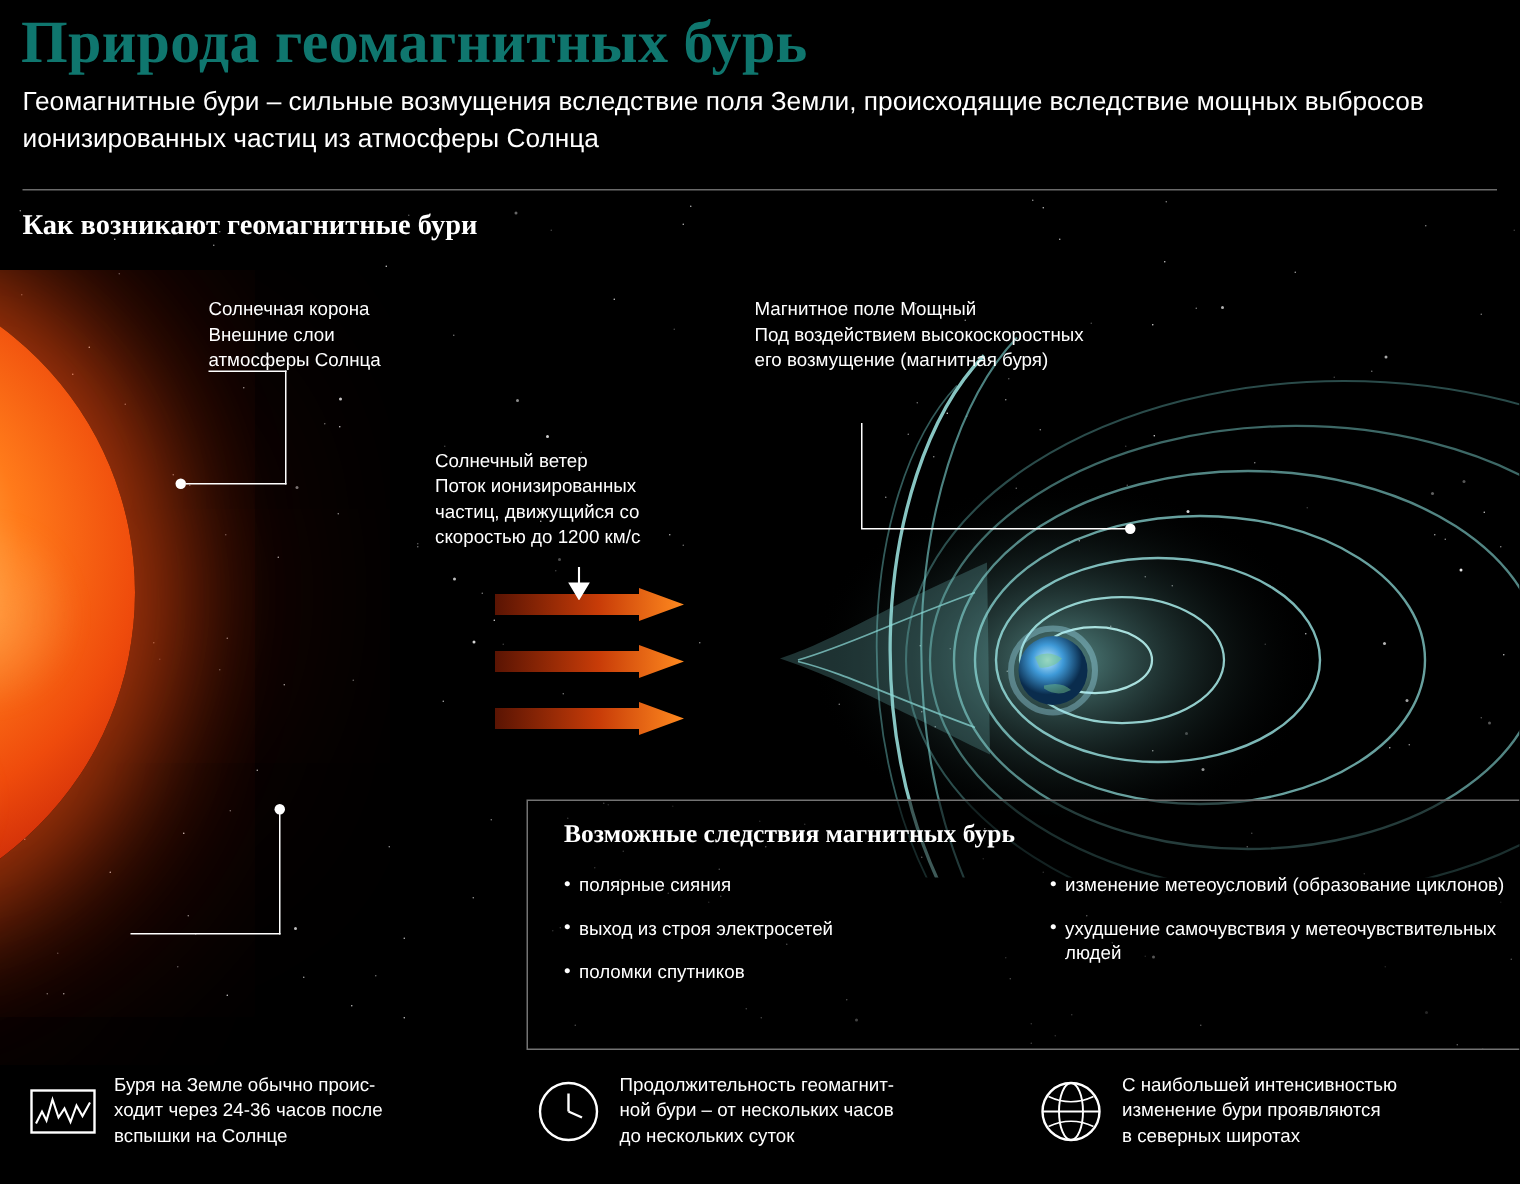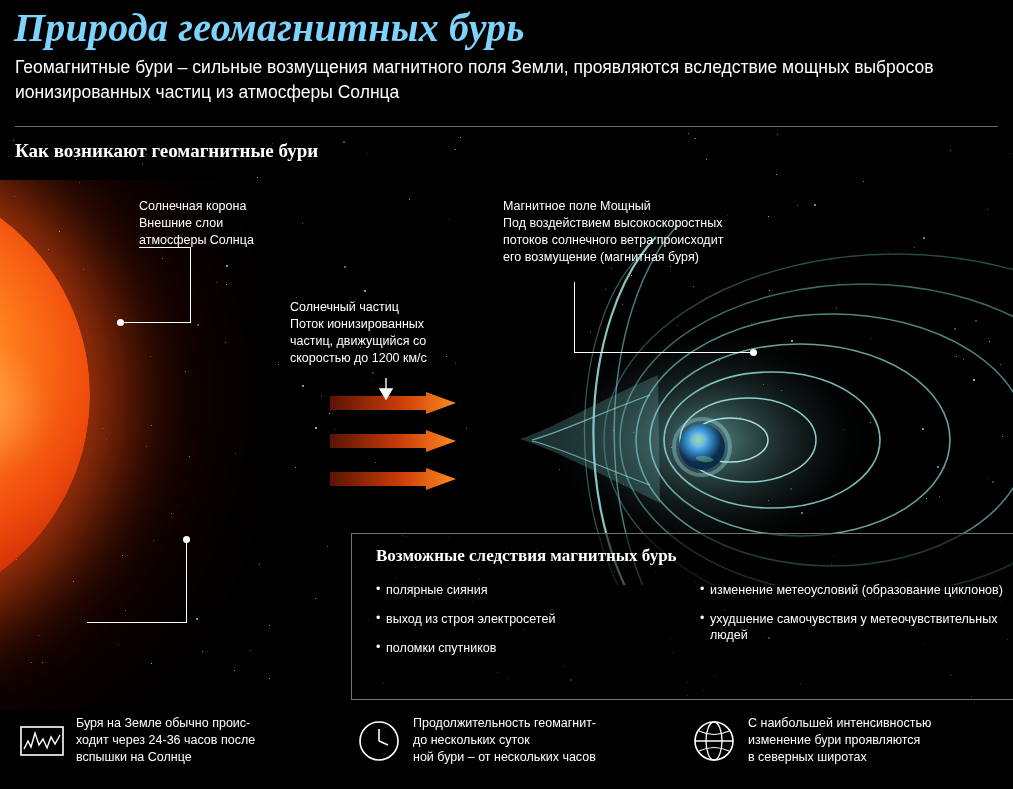--- a/index.html
+++ b/index.html
@@ -6,21 +6,21 @@
   body{width:1013px;height:789px;overflow:hidden;font-family:"Liberation Sans",sans-serif;color:#fff;}
   #root{position:relative;width:1013px;height:789px;background:#000;overflow:hidden;}
 
   
   .stars{position:absolute;inset:0;pointer-events:none;}
   .star{position:absolute;background:#fff;border-radius:50%;opacity:.75;}
 
   
   .header{position:absolute;left:0;top:0;width:1013px;height:130px;}
   .title{position:absolute;left:14px;top:4px;font-size:40px;font-weight:bold;letter-spacing:.2px;
-         font-family:"Liberation Serif",serif;color:#7dd3fc;font-style:italic;}
+         font-family:"Liberation Serif",serif;color:#0f766e;}
   .subtitle{position:absolute;left:15px;top:55px;width:985px;font-size:17.5px;line-height:25px;color:#fff;}
   .hr{position:absolute;left:15px;top:126px;width:983px;height:1px;background:#6a6a6a;}
   .section-title{position:absolute;left:15px;top:140px;font-size:19px;font-family:"Liberation Serif",serif;font-weight:bold;color:#fff;}
 
   
   .sun-wrap{position:absolute;left:-210px;top:180px;width:470px;height:530px;overflow:hidden;}
   .sun{position:absolute;left:-140px;top:-5px;width:440px;height:440px;border-radius:50%;
        background:radial-gradient(circle at 58% 42%, #ffd9a0 0%, #ffb347 12%, #ff7a1a 30%, #ef4b0c 52%, #c01f07 74%, #7d1205 92%, #3d0802 100%);
        box-shadow:0 0 70px 28px rgba(255,90,20,.55), 0 0 150px 60px rgba(200,40,10,.35);}
   .sun-tex{position:absolute;border-radius:50%;filter:blur(7px);}
@@ -269,21 +269,21 @@
       <div class="star" style="width: 2px; height: 2px; left: 801px; top: 512px; opacity: 0.63;"></div>
       <div class="star" style="width: 1px; height: 1px; left: 269px; top: 678px; opacity: 0.84;"></div>
       <div class="star" style="width: 1px; height: 1px; left: 923px; top: 644px; opacity: 0.34;"></div>
       <div class="star" style="width: 1px; height: 1px; left: 769px; top: 290px; opacity: 0.89;"></div>
       <div class="star" style="width: 1px; height: 1px; left: 633px; top: 432px; opacity: 0.46;"></div>
       <div class="star" style="width: 2px; height: 2px; left: 768px; top: 637px; opacity: 0.75;"></div>
     </div>
 
   <div class="header">
     <div class="title">Природа геомагнитных бурь</div>
-    <div class="subtitle">Геомагнитные бури – сильные возмущения магнитного поля Земли, проявляются вследствие мощных выбросов ионизированных частиц из атмосферы Солнца</div>
+    <div class="subtitle">Геомагнитные бури – сильные возмущения вследствие поля Земли, происходящие вследствие мощных выбросов ионизированных частиц из атмосферы Солнца</div>
     <div class="hr"></div>
     <div class="section-title">Как возникают геомагнитные бури</div>
   </div>
 
   <div class="sun-wrap">
     <div class="sun"></div>
 
     <div class="sun-tex" style="left:120px;top:170px;width:150px;height:120px;background:radial-gradient(circle,rgba(255,200,120,.45),rgba(255,110,20,0) 70%);"></div>
     <div class="sun-tex" style="left:60px;top:300px;width:160px;height:110px;background:radial-gradient(circle,rgba(255,160,80,.45),rgba(200,50,10,0) 70%);"></div>
     <div class="flare"></div>
@@ -349,33 +349,32 @@
     <div>Солнечная корона</div>
     <div>Внешние слои</div>
     <div>атмосферы Солнца</div>
   </div>
   <div class="lead" style="left:139px;top:247px;width:52px;height:1px;"></div>
   <div class="lead" style="left:190px;top:247px;width:1px;height:76px;"></div>
   <div class="lead" style="left:124px;top:322px;width:67px;height:1px;"></div>
   <div class="dot" style="left:117px;top:319px;"></div>
 
   <div class="callout" style="left:290px;top:299px;width:200px;">
-    <div>Солнечный частиц</div>
+    <div>Солнечный ветер</div>
     <div>Поток ионизированных</div>
     <div>частиц, движущийся со</div>
     <div>скоростью до 1200 км/с</div>
   </div>
   <svg style="position:absolute;left:378px;top:378px;width:16px;height:22px;" viewBox="0 0 16 22">
     <path d="M8 0 V12 M2 11 L8 21 L14 11 Z" stroke="#fff" fill="#fff" stroke-width="1.4"></path>
   </svg>
 
   <div class="callout" style="left:503px;top:198px;width:330px;">
     <div>Магнитное поле Мощный</div>
     <div>Под воздействием высокоскоростных</div>
-    <div>потоков солнечного ветра происходит</div>
     <div>его возмущение (магнитная буря)</div>
   </div>
   <div class="lead" style="left:574px;top:282px;width:1px;height:70px;"></div>
   <div class="lead" style="left:574px;top:352px;width:180px;height:1px;"></div>
   <div class="dot" style="left:750px;top:349px;"></div>
 
   <div class="lead" style="left:87px;top:622px;width:100px;height:1px;"></div>
   <div class="lead" style="left:186px;top:542px;width:1px;height:81px;"></div>
   <div class="dot" style="left:183px;top:536px;"></div>
 
@@ -411,22 +410,22 @@
     </div>
 
     <div class="fitem" style="left:355px;top:10px;width:320px;">
       <svg class="ficon" viewBox="0 0 48 48">
         <circle cx="24" cy="24" r="19" fill="none" stroke="#fff" stroke-width="1.6"></circle>
         <line x1="24" y1="24" x2="24" y2="12" stroke="#fff" stroke-width="1.6"></line>
         <line x1="24" y1="24" x2="33" y2="28" stroke="#fff" stroke-width="1.6"></line>
       </svg>
       <div class="ftext" style="width:265px;">
         <div>Продолжительность геомагнит-</div>
+        <div>ной бури – от нескольких часов</div>
         <div>до нескольких суток</div>
-        <div>ной бури – от нескольких часов</div>
       </div>
     </div>
 
     <div class="fitem" style="left:690px;top:10px;width:320px;">
       <svg class="ficon" viewBox="0 0 48 48">
         <circle cx="24" cy="24" r="19" fill="none" stroke="#fff" stroke-width="1.6"></circle>
         <ellipse cx="24" cy="24" rx="8" ry="19" fill="none" stroke="#fff" stroke-width="1.3"></ellipse>
         <line x1="5" y1="24" x2="43" y2="24" stroke="#fff" stroke-width="1.3"></line>
         <path d="M9 14 q15 7 30 0" fill="none" stroke="#fff" stroke-width="1.1"></path>
         <path d="M9 34 q15 -7 30 0" fill="none" stroke="#fff" stroke-width="1.1"></path>

